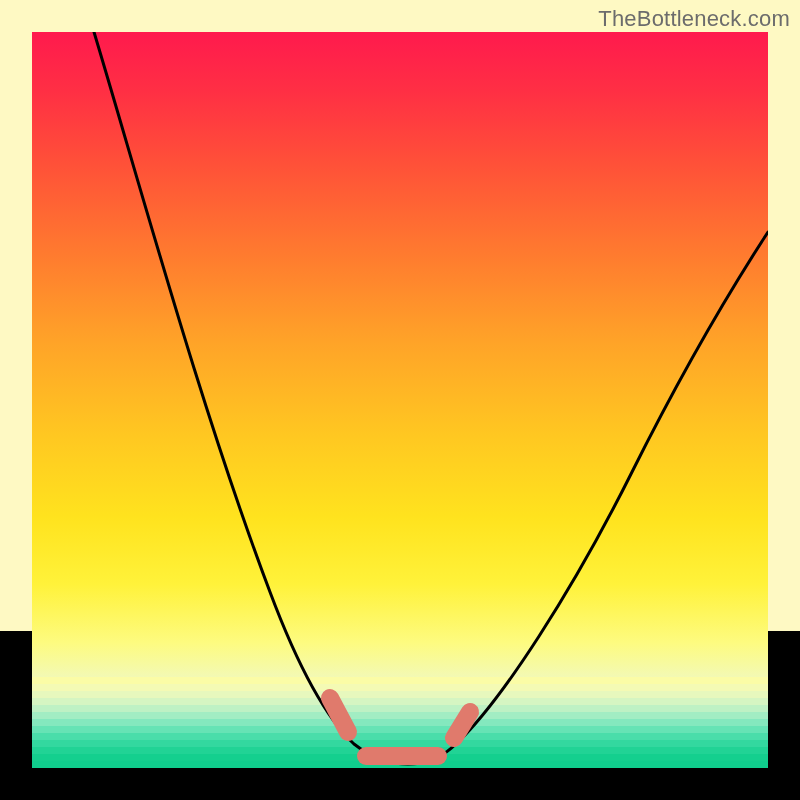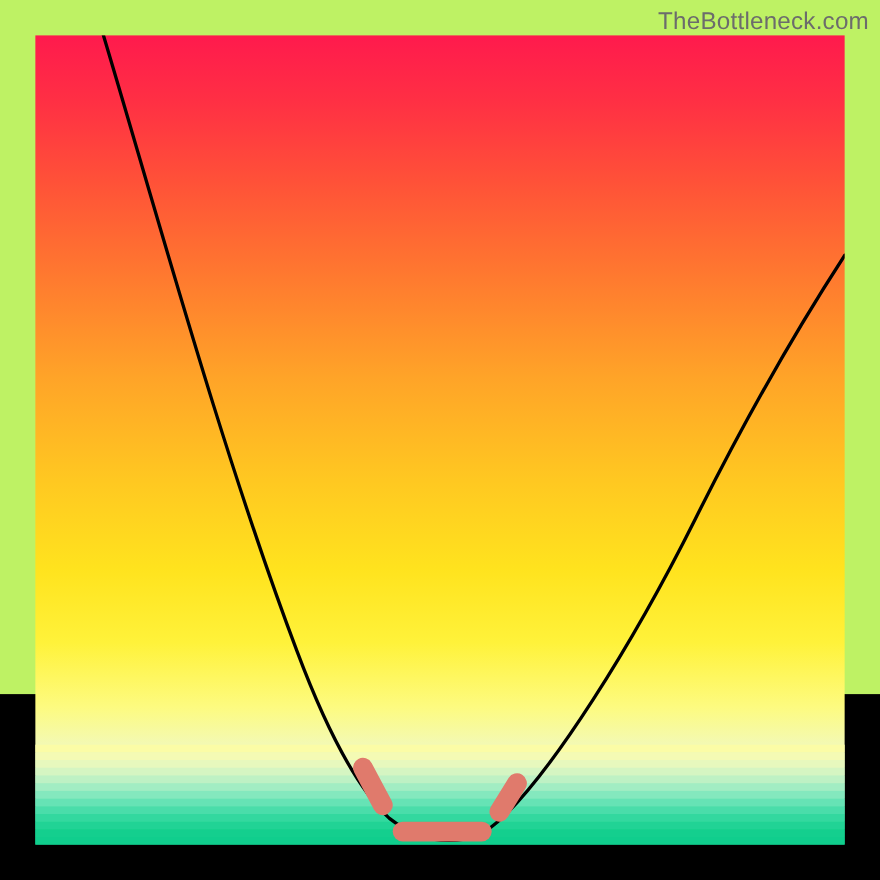--- a/index.html
+++ b/index.html
@@ -10,21 +10,21 @@
     background: #000;
     overflow: hidden;
     font-family: Arial, Helvetica, sans-serif;
   }
   .frame {
     position: absolute;
     top: 0;
     left: 0;
     width: 800px;
     height: 631px;
-    background: #bef264;
+    background: #fef9c3;
   }
   .plot-area {
     position: absolute;
     top: 32px;
     left: 32px;
     width: 736px;
     height: 736px;
     overflow: hidden;
   }
   .gradient {

